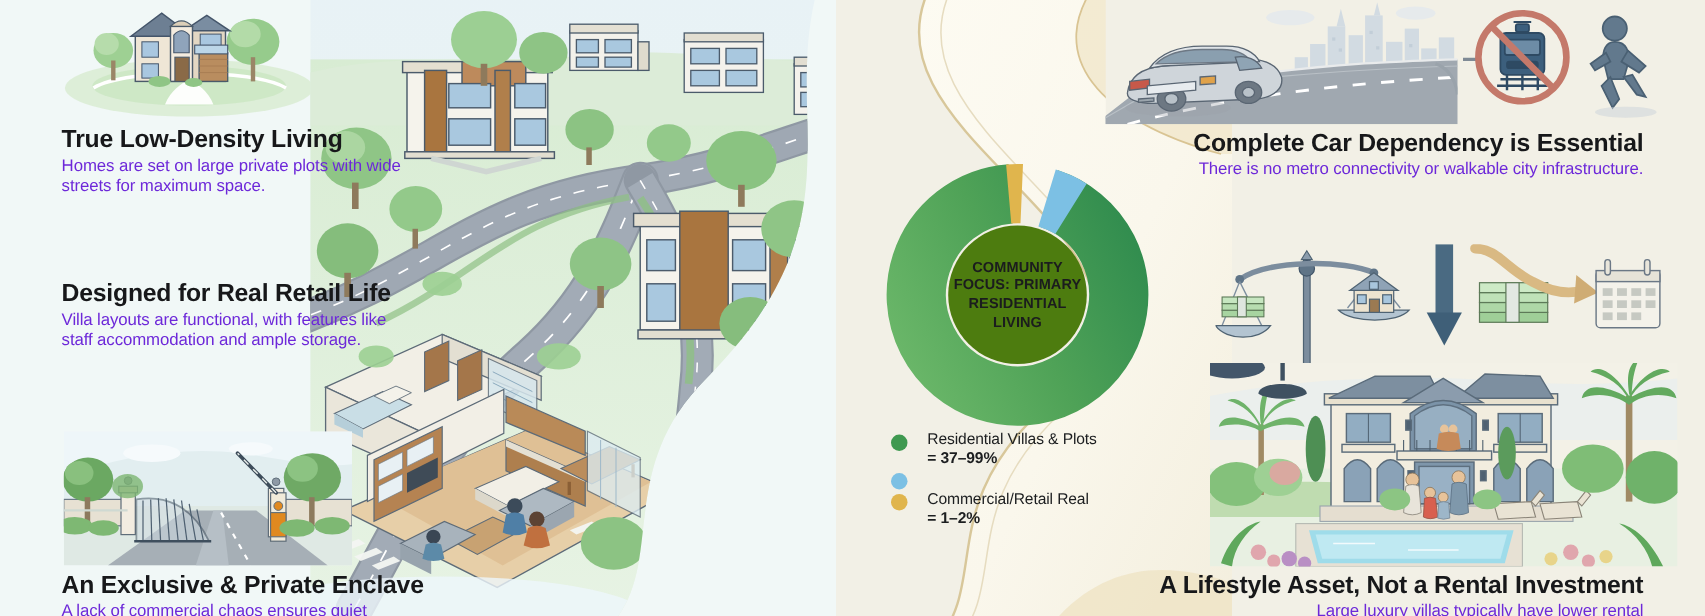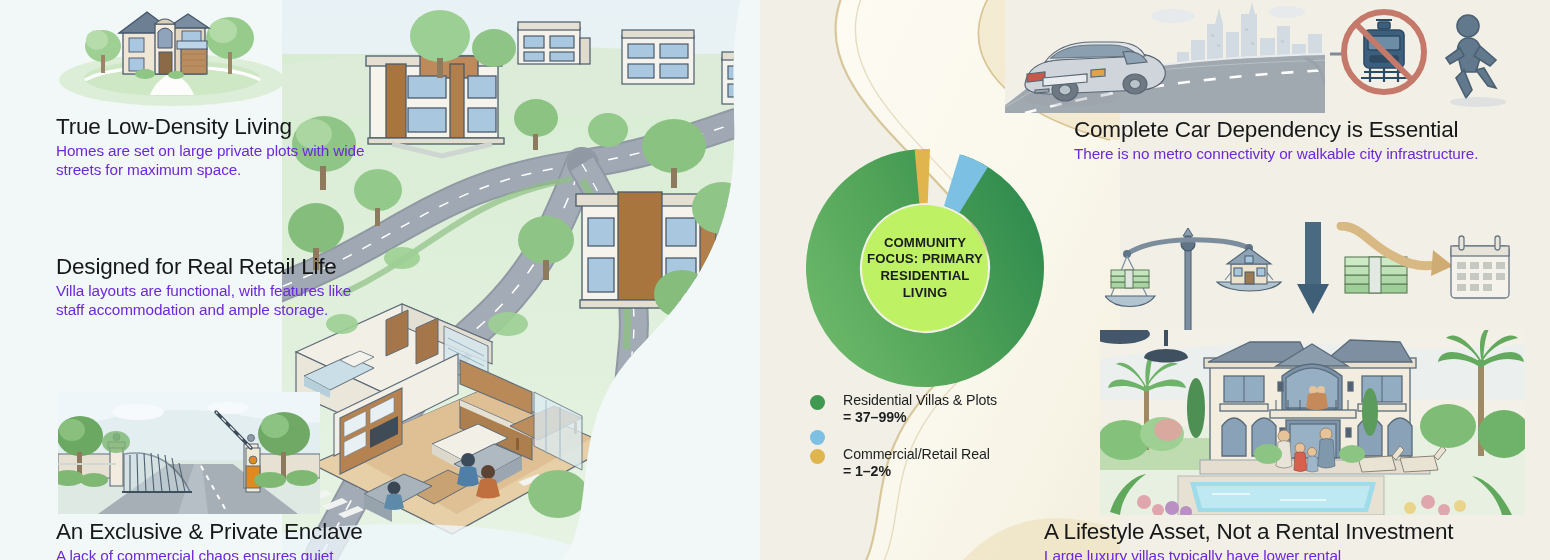--- a/index.html
+++ b/index.html
@@ -14,28 +14,28 @@
   
   .panel-left  { position:absolute; left:0; top:0; width:830px;  height:560px; background:#f1f8f7; }
   .panel-right { position:absolute; right:0; top:0; width:790px;  height:560px; background:#f2f0e6; }
 
   
   .divider { position:absolute; left:700px; top:-10px; width:420px; height:585px; }
 
   
   .tblock { position:absolute; z-index:30; }
   .tblock h2 {
-    font-size:22.5px; font-weight:normal; color:#17181a;
+    font-size:22.5px; font-weight:bold; color:#17181a;
     line-height:1.11; letter-spacing:-.2px;
   }
   .tblock p {
     font-size:15.3px; color:#6d28d9; line-height:1.22;
     margin-top:2px; letter-spacing:-.1px;
   }
-  .ta-right { text-align:left; }
+  .ta-right { text-align:right; }
 
   .tb1 { left:56px;  top:115px;  width:340px; }
   .tb2 { left:56px;  top:255px;  width:300px; }
   .tb3 { left:56px;  top:520px;  width:360px; }
   .tb4 { right:56px; top:118px;  width:420px; }
   .tb5 { right:56px; top:520px;  width:450px; }
 
   
   .ill { position:absolute; z-index:20; }
 
@@ -57,21 +57,21 @@
   .ill-finance { left:1105px; top:222px; width:410px; height:115px; }
 
   
   .ill-villa { left:1100px; top:330px; width:425px; height:185px; }
 
   
   .chart-wrap { position:absolute; left:795px; top:138px; width:260px; height:260px; z-index:40; }
   .donut-center {
     position:absolute; left:50%; top:50%; transform:translate(-50%,-50%);
     width:126px; height:126px; border-radius:50%;
-    background:#bef264; display:flex; align-items:center; justify-content:center;
+    background:#4d7c0f; display:flex; align-items:center; justify-content:center;
   }
   .donut-center span {
     font-size:13.2px; font-weight:bold; color:#1b1c1e; text-align:center;
     line-height:1.26; letter-spacing:.1px;
   }
 
   .legend { position:absolute; left:810px; top:392px; width:262px; z-index:40; }
   .legend-row { display:flex; align-items:flex-start; margin-bottom:1px;gap:10px; }
   .legend-dot {
     width:15px; height:15px; border-radius:50%; flex:0 0 15px;

